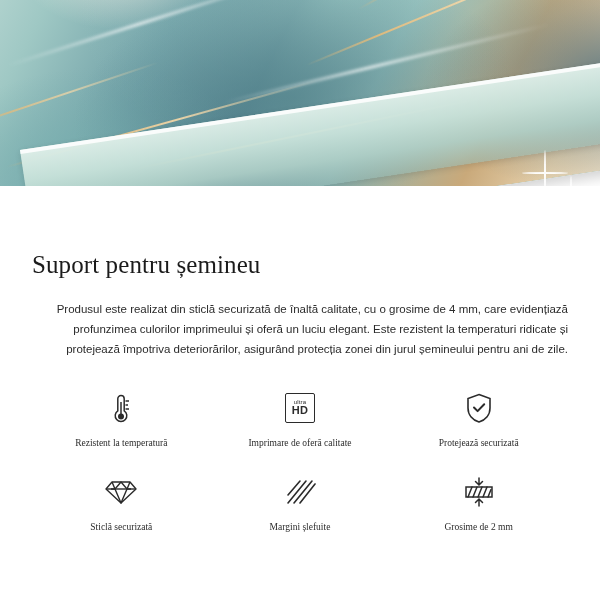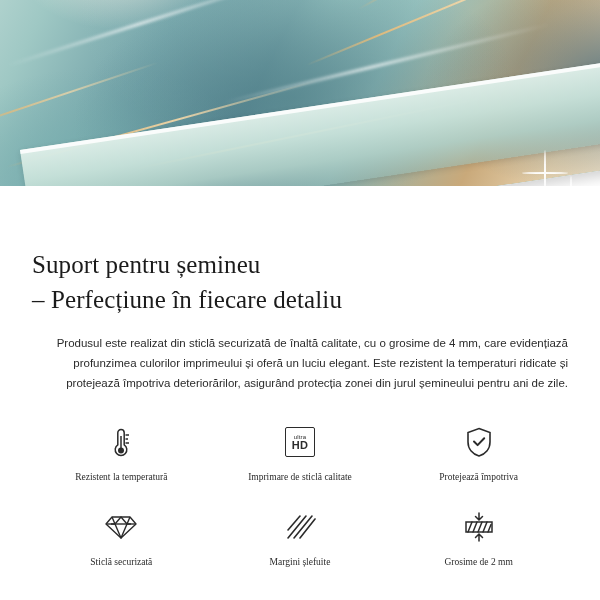--- a/index.html
+++ b/index.html
@@ -212,21 +212,20 @@
     <div class="edge-mask"></div>
 
     <div class="sparkle sp1"></div>
     <div class="sparkle sp2"></div>
     <div class="sparkle sp3"></div>
   </div>
 
   <div class="content">
     <h1 class="title">
       <span>Suport pentru șemineu</span>
-      <span class="line2">– Perfecțiune în fiecare detaliu</span>
     </h1>
 
     <p class="body-text">Produsul este realizat din sticlă securizată de înaltă calitate, cu o grosime de 4 mm, care evidențiază profunzimea culorilor imprimeului și oferă un luciu elegant. Este rezistent la temperaturi ridicate și protejează împotriva deteriorărilor, asigurând protecția zonei din jurul șemineului pentru ani de zile.</p>
 
     <div class="features">
 
       <div class="feature">
         <div class="feature-icon">
           <svg width="30" height="34" viewBox="0 0 30 34" fill="none" stroke="#2b2b2b" stroke-width="1.5">
             <path d="M15 4.5a3.2 3.2 0 0 1 3.2 3.2v12.1a5.8 5.8 0 1 1-6.4 0V7.7A3.2 3.2 0 0 1 15 4.5z"></path>
@@ -240,31 +239,31 @@
         <div class="feature-label">Rezistent la temperatură</div>
       </div>
 
       <div class="feature">
         <div class="feature-icon">
           <div class="hd-box">
             <span class="hd-small">ultra</span>
             <span class="hd-big">HD</span>
           </div>
         </div>
-        <div class="feature-label">Imprimare de sticlă calitate</div>
+        <div class="feature-label">Imprimare de oferă calitate</div>
       </div>
 
       <div class="feature">
         <div class="feature-icon">
           <svg width="32" height="34" viewBox="0 0 32 34" fill="none" stroke="#2b2b2b" stroke-width="1.6">
             <path d="M16 3.5l11 4v9.5c0 7-4.7 12-11 14-6.3-2-11-7-11-14V7.5l11-4z"></path>
             <path d="M11 16.5l3.6 3.6 6.6-6.8" stroke-width="2" stroke-linecap="round" stroke-linejoin="round"></path>
           </svg>
         </div>
-        <div class="feature-label">Protejează împotriva</div>
+        <div class="feature-label">Protejează securizată</div>
       </div>
 
       <div class="feature">
         <div class="feature-icon">
           <svg width="34" height="30" viewBox="0 0 34 30" fill="none" stroke="#2b2b2b" stroke-width="1.4" stroke-linejoin="round">
             <path d="M8 5h18l6 7-15 14L2 12l6-7z"></path>
             <path d="M2 12h30"></path>
             <path d="M8 5l3 7-4 0"></path>
             <path d="M26 5l-3 7 4 0"></path>
             <path d="M11 12l6 14 6-14"></path>

